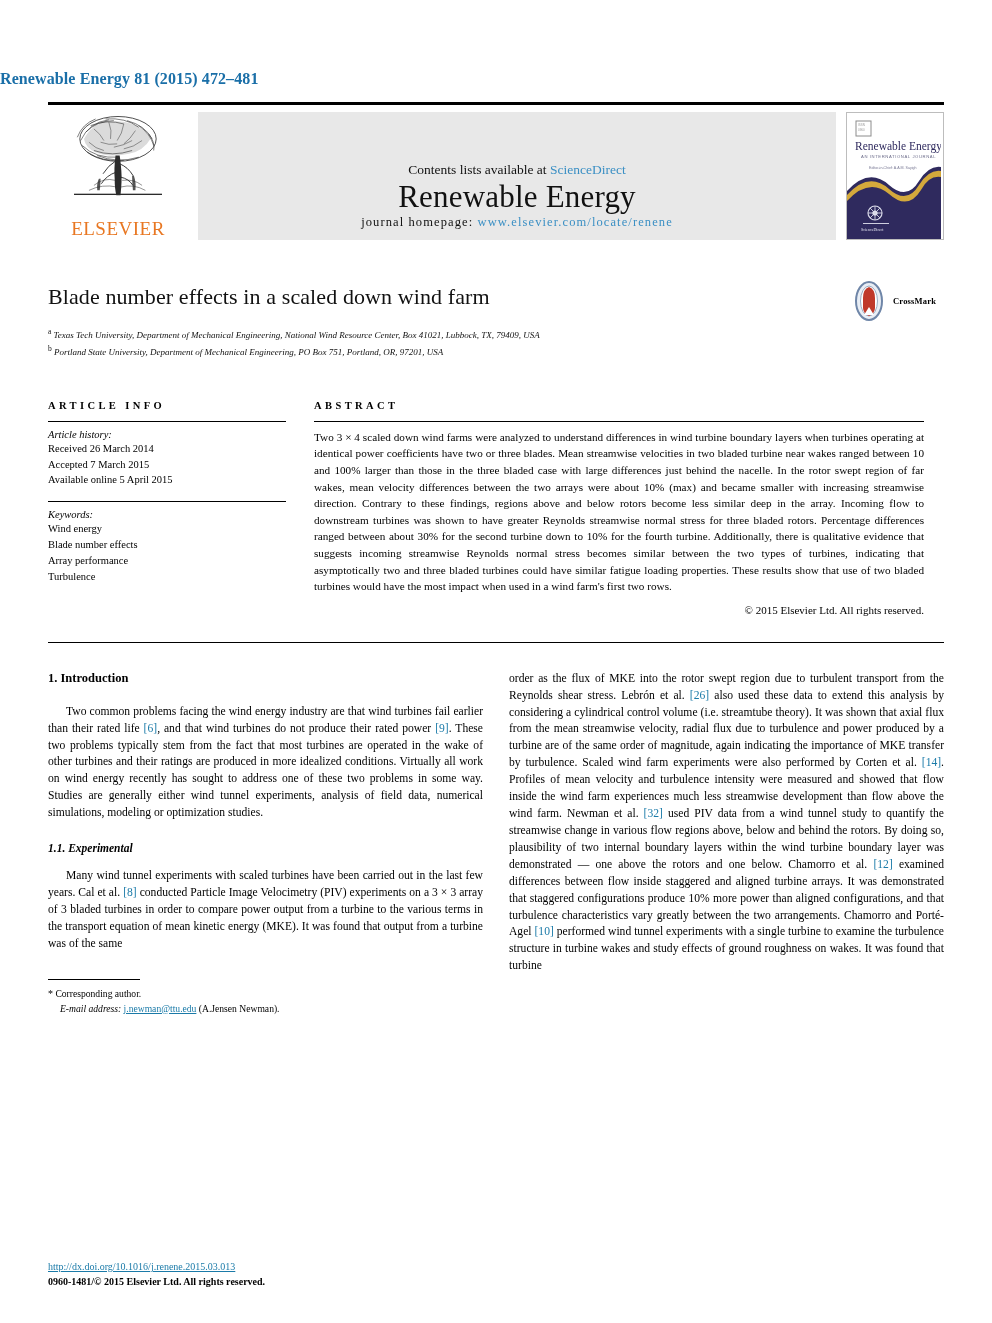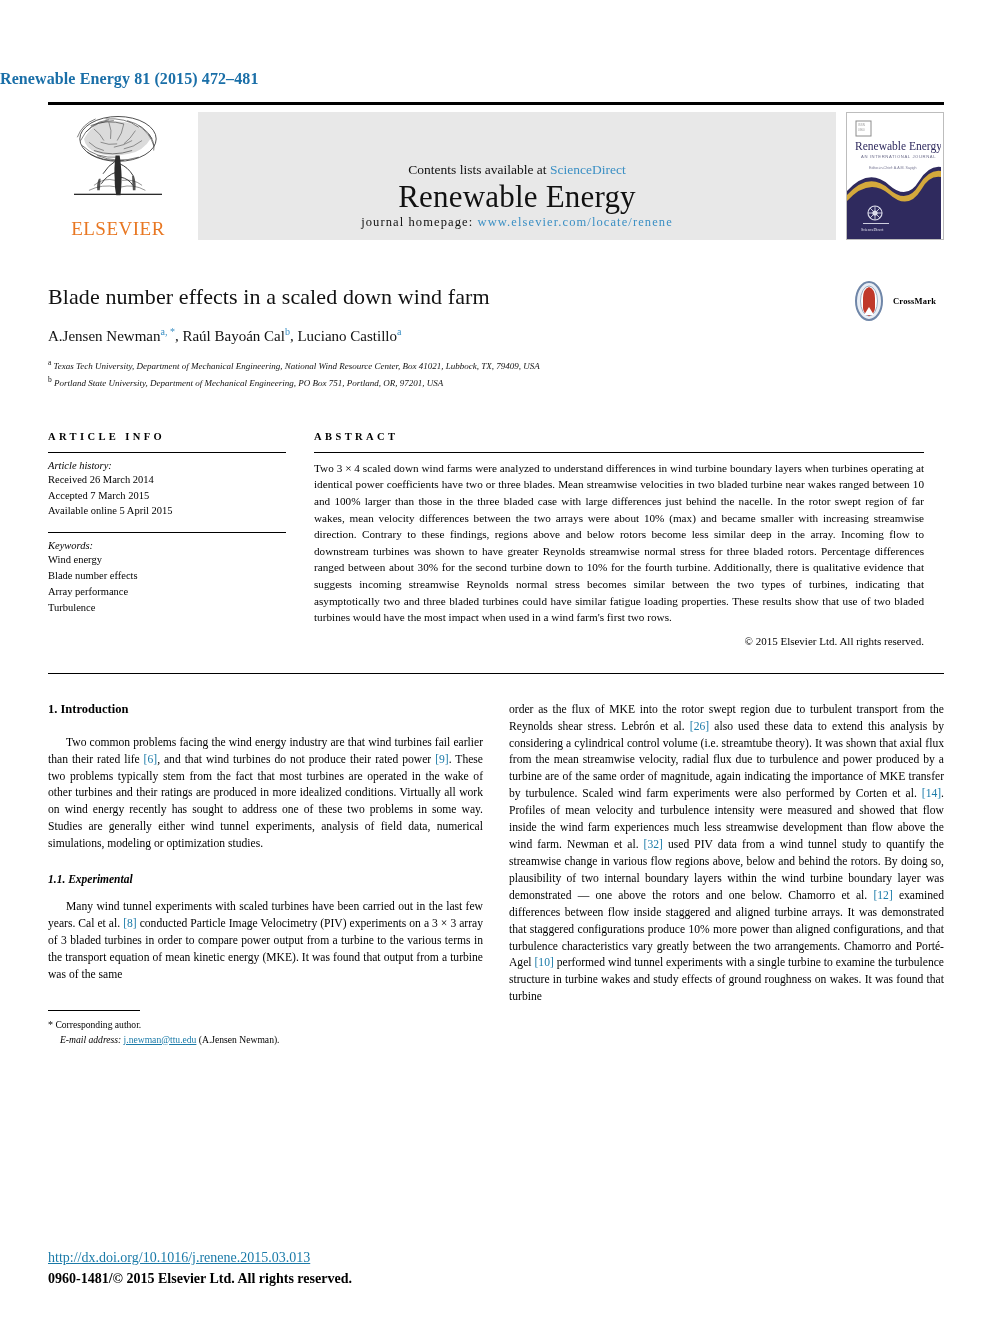--- a/index.html
+++ b/index.html
@@ -175,21 +175,21 @@
   .footnote-rule { width:92px; border-top:1px solid #000; margin-bottom:6px; }
   .footnote { font-size:9.6px; line-height:1.55; }
   .footnote .star { font-size:10px; }
   .footnote .em { font-style:italic; }
   .footnote .mail { color:#1a7aa8; }
 
   
   .pagefoot {
     position:absolute;
     left:48px; bottom:34px;
-    font-size:14px;
+    font-size:10px;
     line-height:1.5;
   }
   .pagefoot .doi { color:#1a7aa8; }
   .pagefoot .issn { font-weight:bold; }
 </style>
 </head>
 <body>
 
 <div class="page">
 
@@ -269,25 +269,20 @@
         <ellipse cx="21" cy="21" rx="13" ry="19" fill="#e9eef5" stroke="#6f86a8" stroke-width="2"></ellipse>
         <ellipse cx="21" cy="21" rx="8.5" ry="15" fill="#ffffff" stroke="#9badc4" stroke-width="1"></ellipse>
         <path d="M21 7 q6 2 6 11 l0 10 q0 5 -6 8 q-6 -3 -6 -8 l0 -10 q0 -9 6 -11z" fill="#c0392b"></path>
         <path d="M21 27 l5 8 l-10 0 z" fill="#ffffff"></path>
       </svg>
       <span class="crossmark-label">CrossMark</span>
     </div>
 
     <h1 class="paper-title">Blade number effects in a scaled down wind farm</h1>
 
-    <div class="authors">
-      <span>A.Jensen Newman</span><sup>a, *</sup>,
-      <span>Raúl Bayoán Cal</span><sup>b</sup>,
-      <span>Luciano Castillo</span><sup>a</sup>
-    </div>
 
     <div class="affil">
       <sup>a</sup>
       <span>Texas Tech University, Department of Mechanical Engineering, National Wind Resource Center, Box 41021, Lubbock, TX, 79409, USA</span>
     </div>
     <div class="affil">
       <sup>b</sup>
       <span>Portland State University, Department of Mechanical Engineering, PO Box 751, Portland, OR, 97201, USA</span>
     </div>
   </div>

